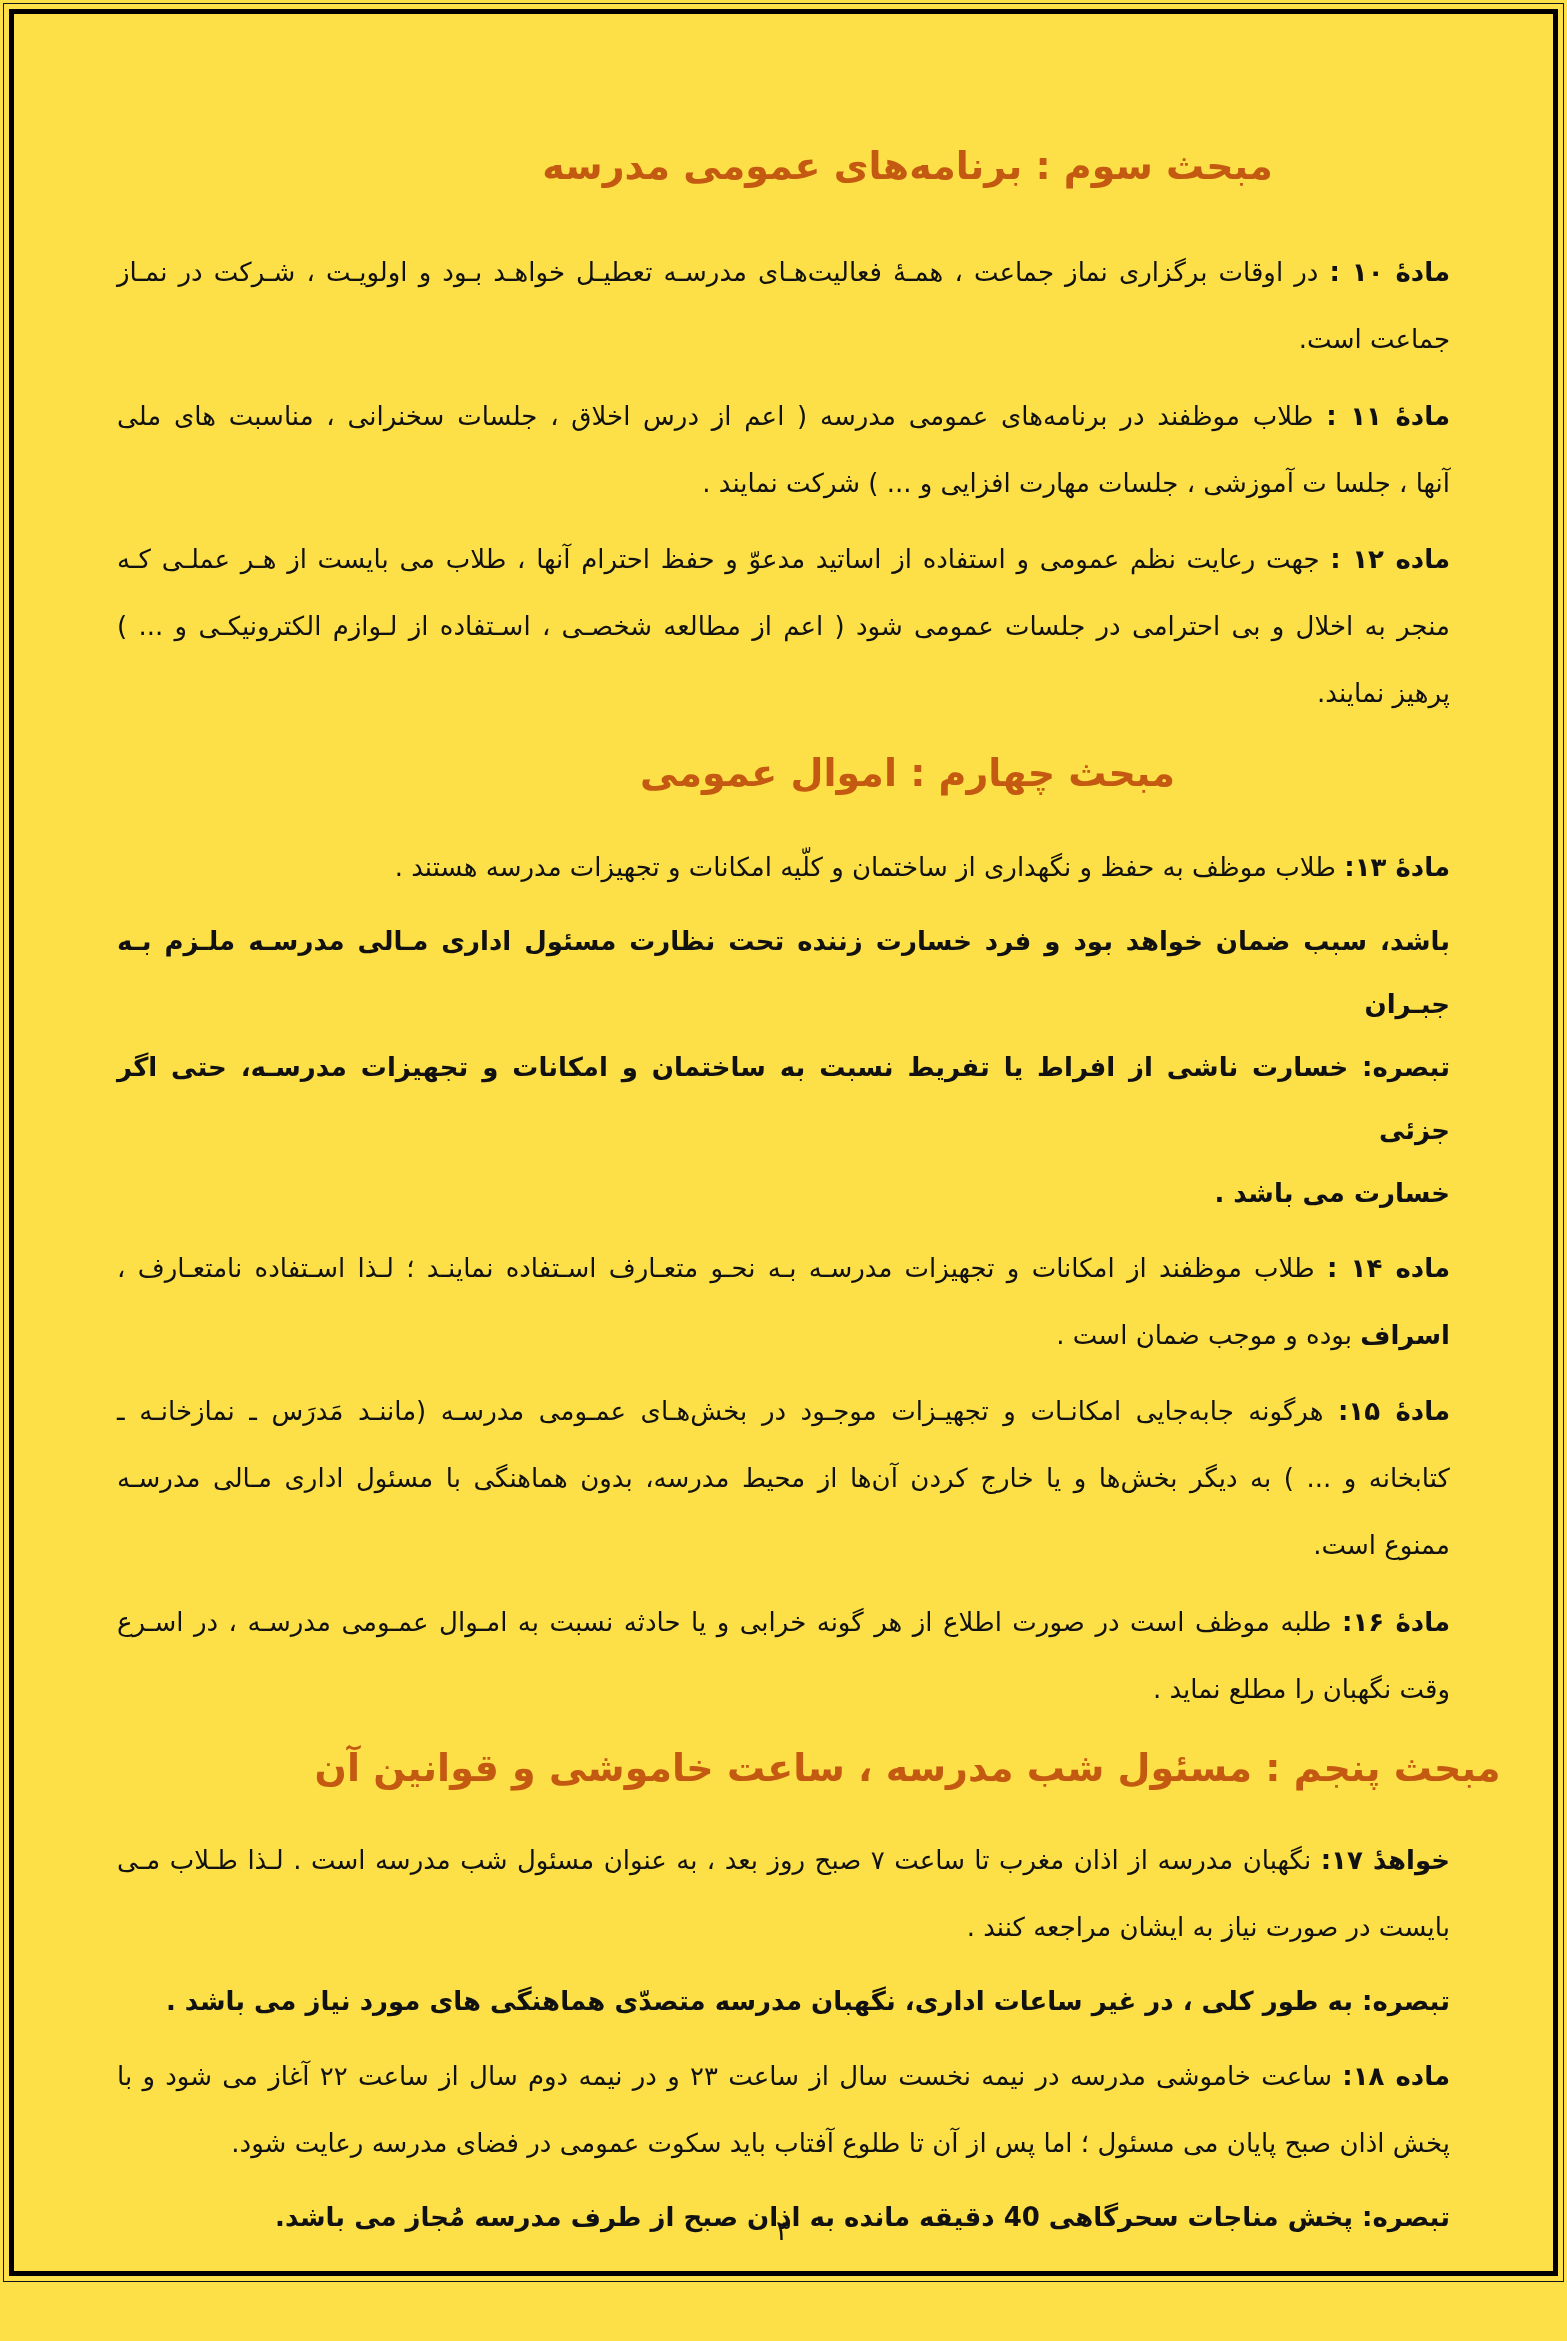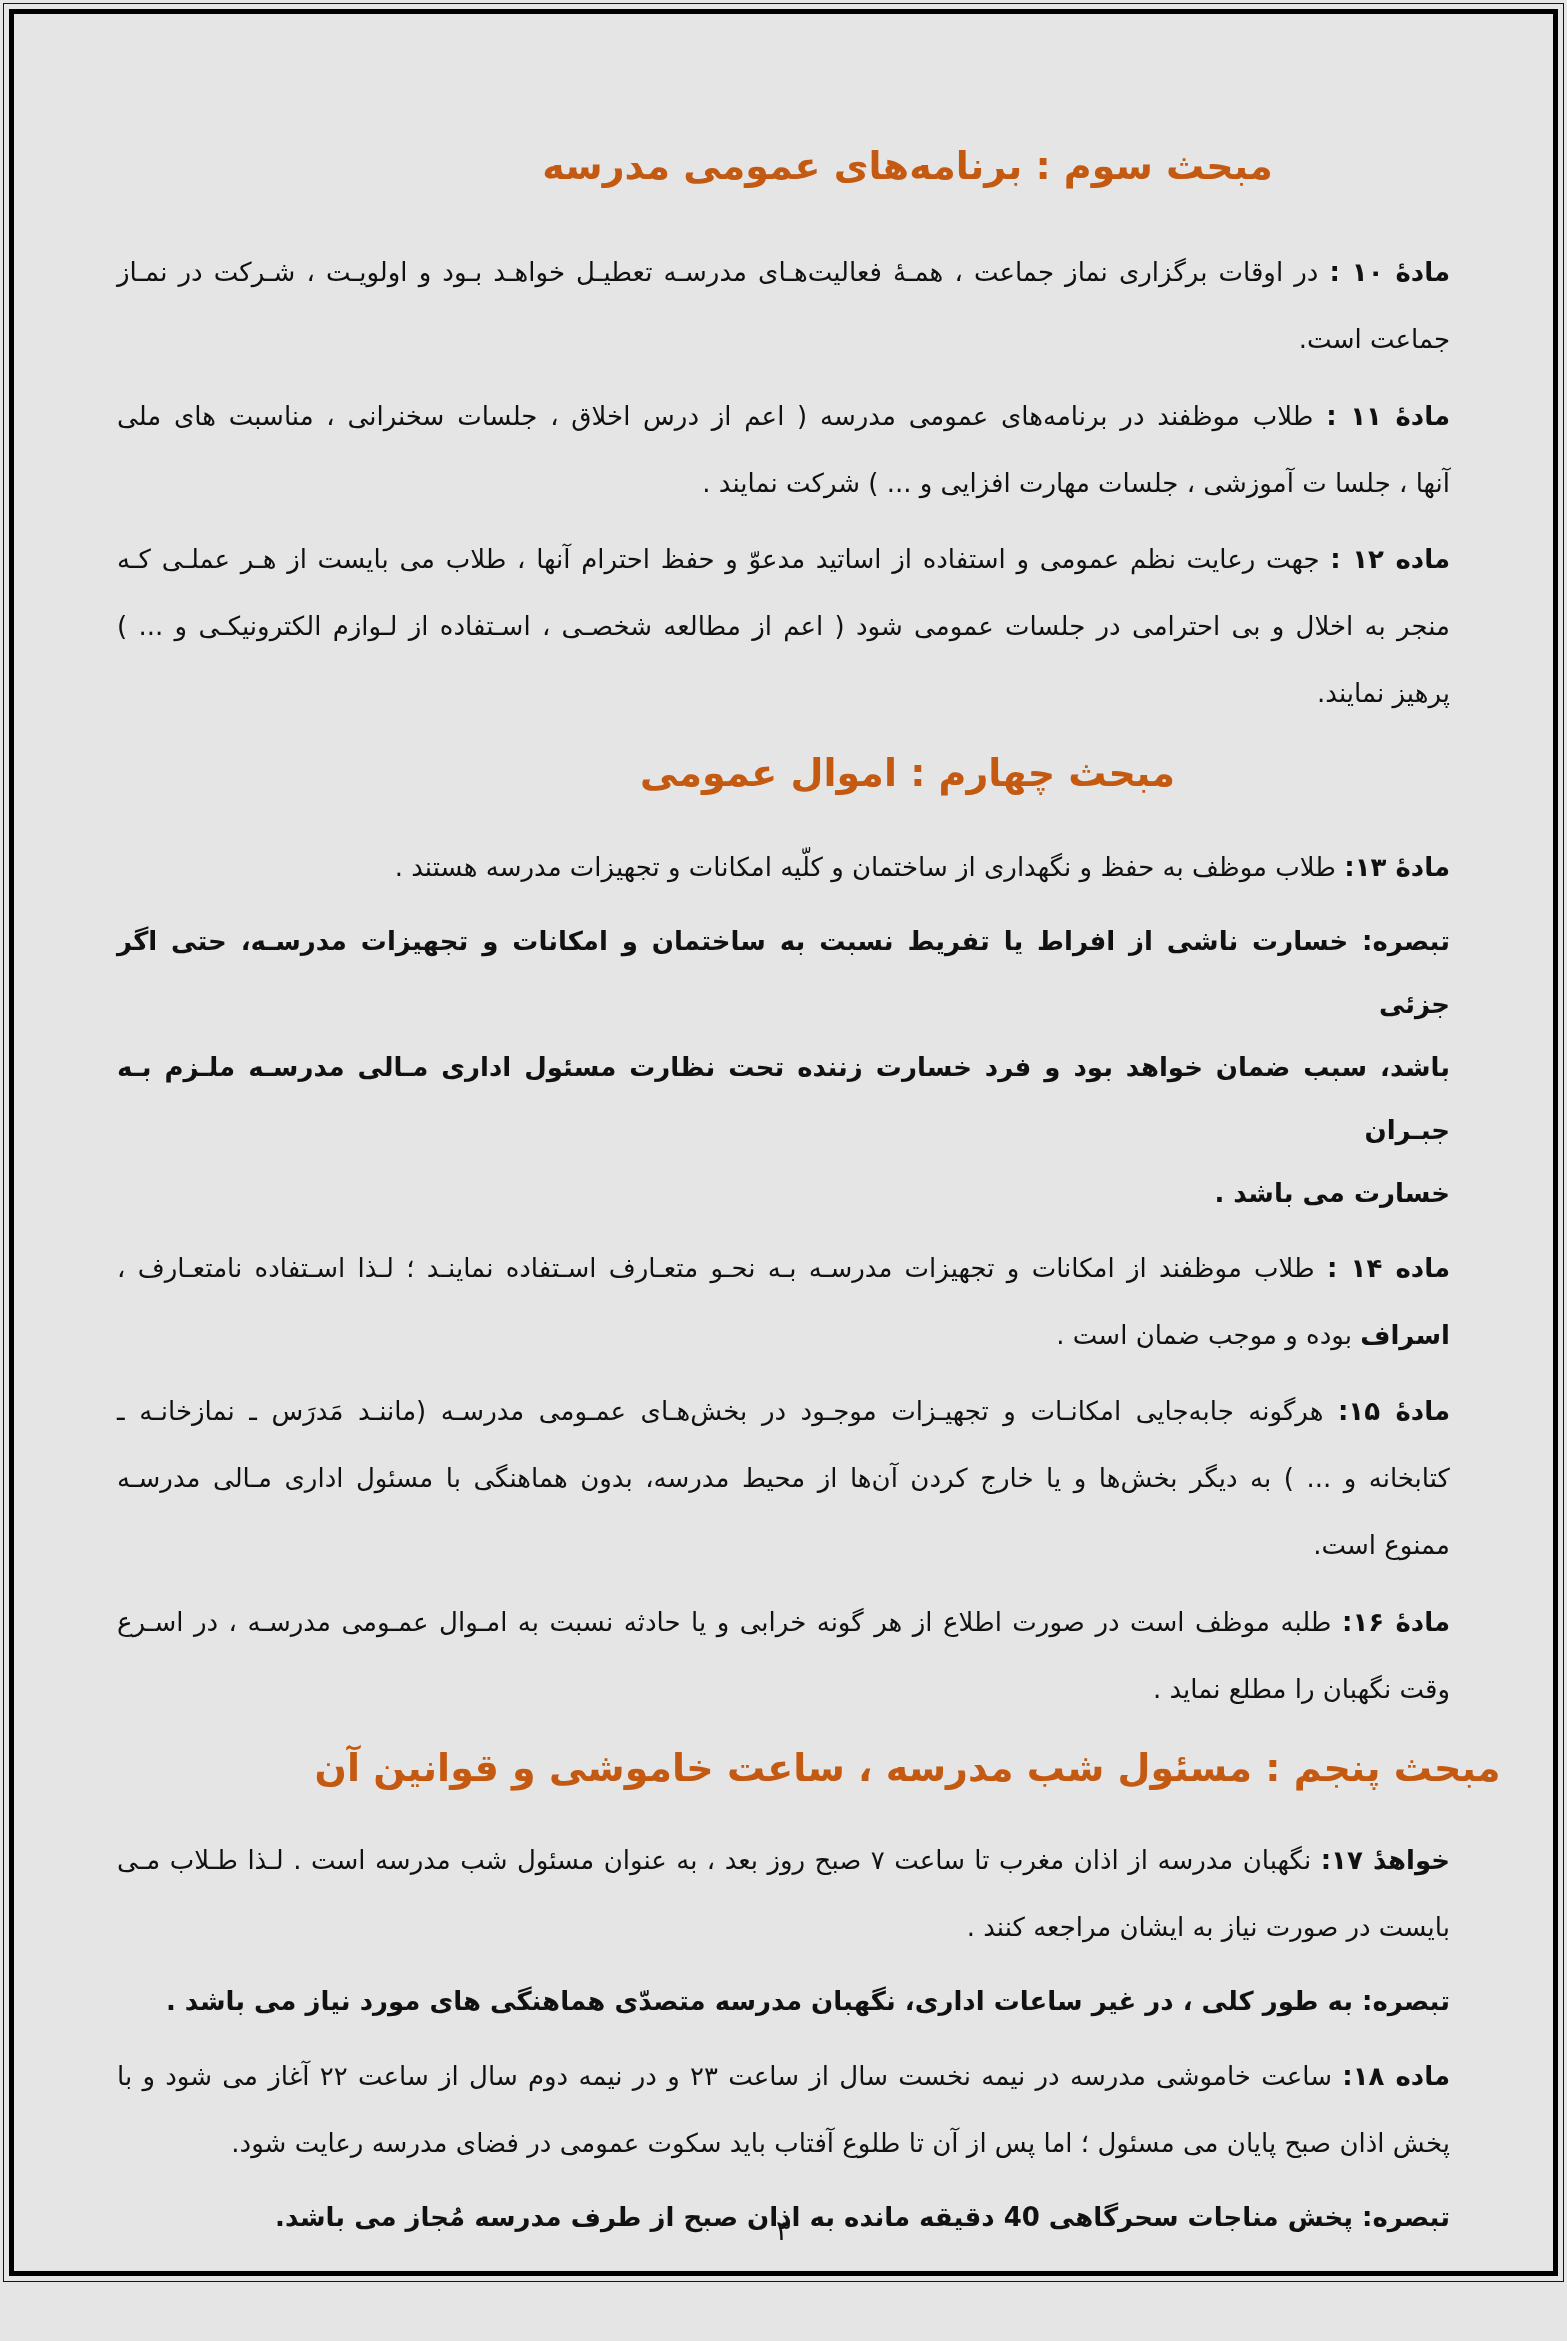--- a/index.html
+++ b/index.html
@@ -1,19 +1,19 @@
 <!DOCTYPE html>
 <html lang="fa" dir="rtl" style="font-size:11px"><head>
 <meta charset="utf-8">
 <style>
   html, body { margin:0; padding:0; background:#ffffff; }
   .page {
     position:relative;
     width:1567px; height:2342px;
-    background:#e5e5e5;
+    background:#fde047;
     font-family:"DejaVu Sans", sans-serif;
     direction:rtl;
     overflow:hidden;
     color:#111;
   }
   
   .border-outer {
     position:absolute; top:3.4px; right:3.4px; left:3.4px; bottom:60px;
     border:1.4px solid #141414; pointer-events:none;
   }
@@ -79,22 +79,22 @@
       <div class="line last">پرهیز نمایند.</div>
     </div>
 
     <p class="heading h2">مبحث چهارم : اموال عمومی</p>
 
     <div class="para">
       <div class="line last"><span class="b">مادهٔ ۱۳:</span><span> طلاب موظف به حفظ  و نگهداری از ساختمان و کلّیه امکانات و تجهیزات مدرسه هستند .</span></div>
     </div>
 
     <div class="para note">
+      <div class="line">باشد، سبب ضمان خواهد بود و فرد خسارت زننده تحت نظارت مسئول اداری مـالی مدرسـه ملـزم بـه جبـران</div>
       <div class="line">تبصره: خسارت  ناشی از افراط یا تفریط  نسبت به ساختمان و امکانات و تجهیزات مدرسـه، حتی اگر جزئی</div>
-      <div class="line">باشد، سبب ضمان خواهد بود و فرد خسارت زننده تحت نظارت مسئول اداری مـالی مدرسـه ملـزم بـه جبـران</div>
       <div class="line last">خسارت می باشد .</div>
     </div>
 
     <div class="para">
       <div class="line"><span class="b">ماده ۱۴ :</span><span> طلاب موظفند از امکانات و تجهیزات مدرسـه بـه نحـو متعـارف اسـتفاده نماینـد ؛ لـذا اسـتفاده نامتعـارف ،</span></div>
       <div class="line last"><span class="b">اسراف</span><span> بوده و موجب ضمان است .</span></div>
     </div>
 
     <div class="para">
       <div class="line"><span class="b">مادهٔ ۱۵:</span><span> هرگونه جابه‌جایی امکانـات و تجهیـزات موجـود در بخش‌هـای عمـومی مدرسـه (ماننـد مَدرَس ـ نمازخانـه ـ</span></div>

